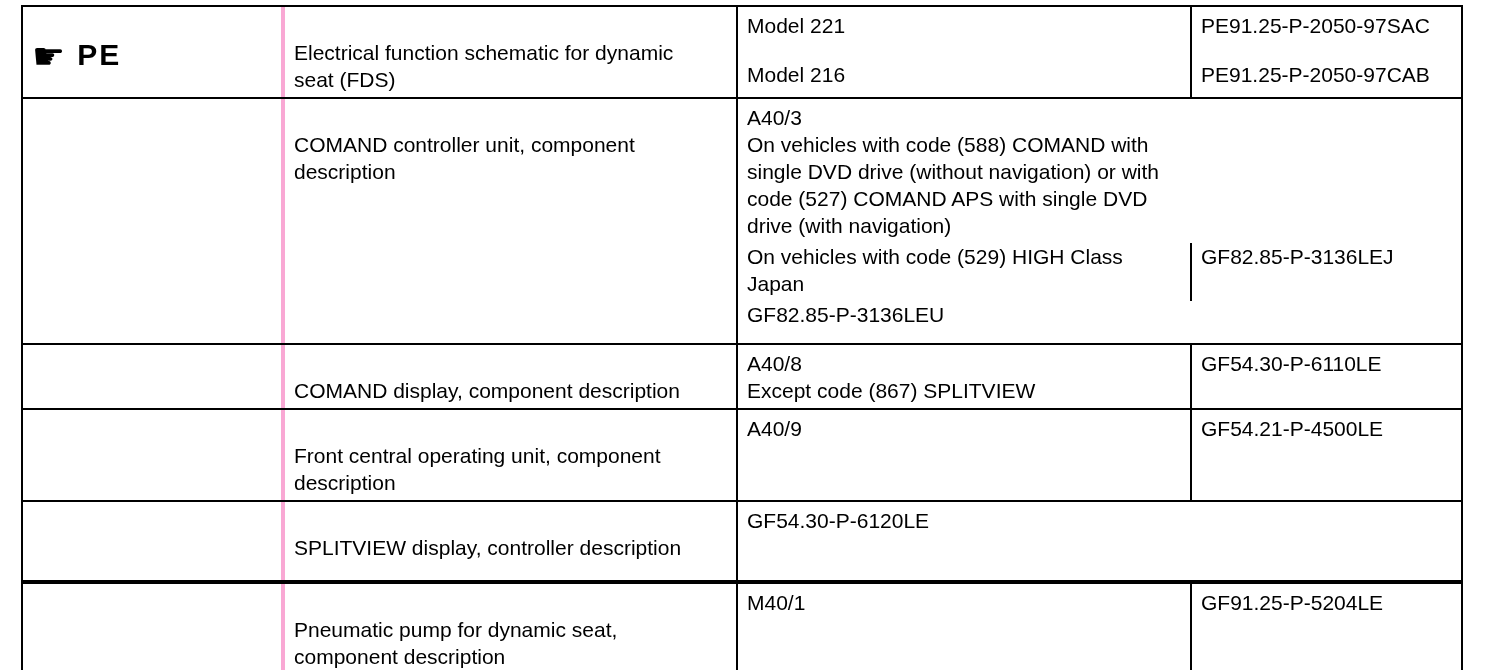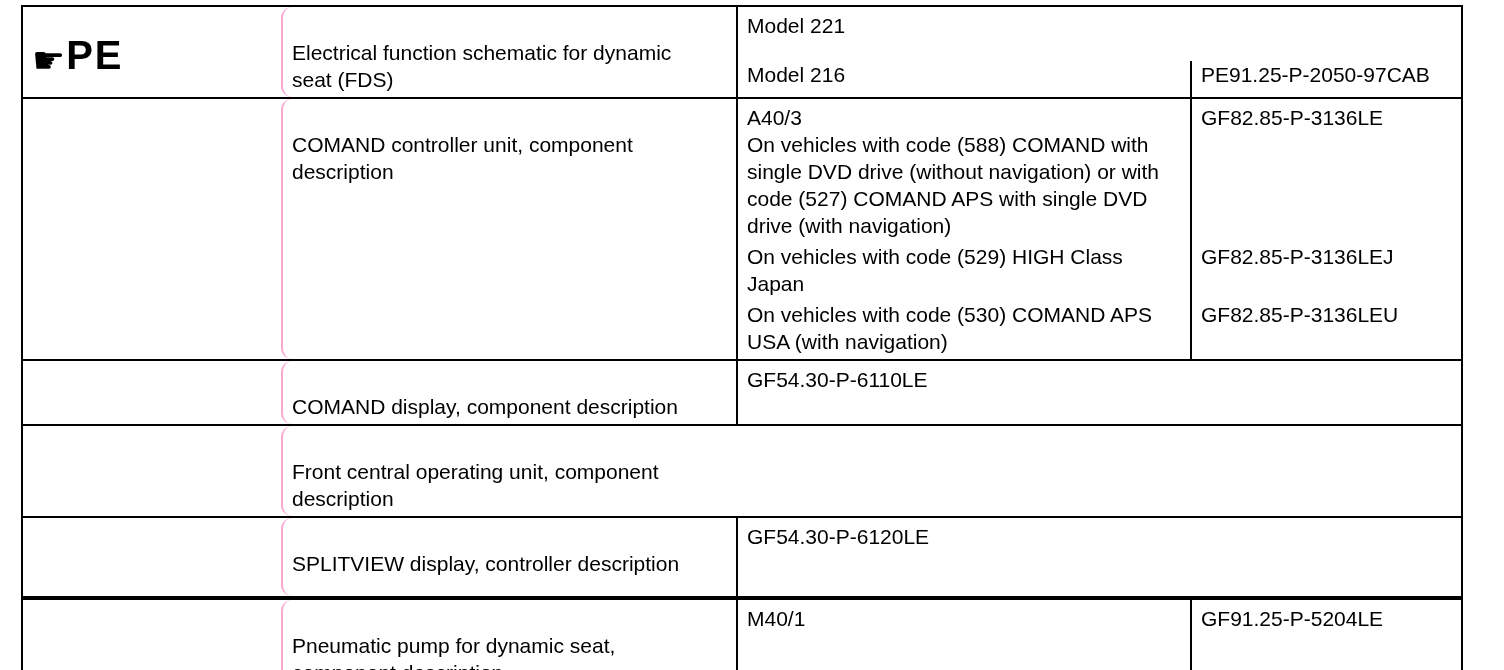--- a/index.html
+++ b/index.html
@@ -30,62 +30,63 @@
   .r1 { min-height: 87px; }
   .r2 { min-height: 246px; }
   .r3 { min-height: 56px; }
   .r4 { min-height: 55px; }
   .r5 { min-height: 80px; }
   .r6 { min-height: 54px; }
   .cell {
     padding: 5px 8px 4px 9px;
     white-space: pre-line;
   }
-  .c2 { border-left: 2px solid #f9a8d4; border-radius: 11px; }
+  .c2 { border-left: 4px solid #f9a8d4; }
   .c34 { display: flex; flex-direction: column; }
   .subrow {
     display: grid;
     grid-template-columns: 454px 1fr;
     flex: 0 0 auto;
   }
   .subrow:last-child { flex: 1 0 auto; }
   .subrow + .subrow .cell { padding-top: 0; }
   .subrow.sp2 { min-height: 54px; }
   .c3, .c4 { border-left: 2px solid #000000; }
   .c1 { padding-top: 6px; }
   .hand {
     font-family: "DejaVu Sans", sans-serif;
     font-size: 37px;
     line-height: 30px;
     vertical-align: -4px;
   }
   .ref-label {
     font-weight: bold;
-    font-size: 40px;
+    font-size: 30px;
     line-height: 30px;
     letter-spacing: 2px;
-    margin-left: 1px;
+    margin-left: 12px;
   }
 </style>
 </head>
 <body>
 
 <div class="doc-table">
 
   <div class="row r1">
     <div class="cell c1">
       <span class="hand">☛</span><span class="ref-label">PE</span>
     </div>
     <div class="cell c2">
       <span>Electrical function schematic for dynamic
 seat (FDS)</span>
     </div>
     <div class="c34">
       <div class="subrow sp2">
         <div class="cell c3"><span>Model 221</span></div>
+        <div class="cell c4"><span>PE91.25-P-2050-97SAC</span></div>
       </div>
       <div class="subrow">
         <div class="cell c3"><span>Model 216</span></div>
         <div class="cell c4"><span>PE91.25-P-2050-97CAB</span></div>
       </div>
     </div>
   </div>
 
   <div class="row r2">
     <div class="cell c1"></div>
@@ -93,52 +94,57 @@
       <span>COMAND controller unit, component
 description</span>
     </div>
     <div class="c34">
       <div class="subrow">
         <div class="cell c3"><span>A40/3
 On vehicles with code (588) COMAND with
 single DVD drive (without navigation) or with
 code (527) COMAND APS with single DVD
 drive (with navigation)</span></div>
-        <div class="cell c4"><span>GF82.85-P-3136LE</span></div>
       </div>
       <div class="subrow">
         <div class="cell c3"><span>On vehicles with code (529) HIGH Class
 Japan</span></div>
         <div class="cell c4"><span>GF82.85-P-3136LEJ</span></div>
       </div>
       <div class="subrow">
-        <div class="cell c3"><span>On vehicles with code (530) COMAND APS
-USA (with navigation)</span></div>
         <div class="cell c4"><span>GF82.85-P-3136LEU</span></div>
       </div>
     </div>
   </div>
 
   <div class="row r3">
     <div class="cell c1"></div>
     <div class="cell c2">
       <span>COMAND display, component description</span>
     </div>
     <div class="c34">
       <div class="subrow">
+        <div class="cell c3"><span>A40/8
+Except code (867) SPLITVIEW</span></div>
         <div class="cell c4"><span>GF54.30-P-6110LE</span></div>
       </div>
     </div>
   </div>
 
   <div class="row r4">
     <div class="cell c1"></div>
     <div class="cell c2">
       <span>Front central operating unit, component
 description</span>
+    </div>
+    <div class="c34">
+      <div class="subrow">
+        <div class="cell c3"><span>A40/9</span></div>
+        <div class="cell c4"><span>GF54.21-P-4500LE</span></div>
+      </div>
     </div>
   </div>
 
   <div class="row r5">
     <div class="cell c1"></div>
     <div class="cell c2">
       <span>SPLITVIEW display, controller description</span>
     </div>
     <div class="c34">
       <div class="subrow">

